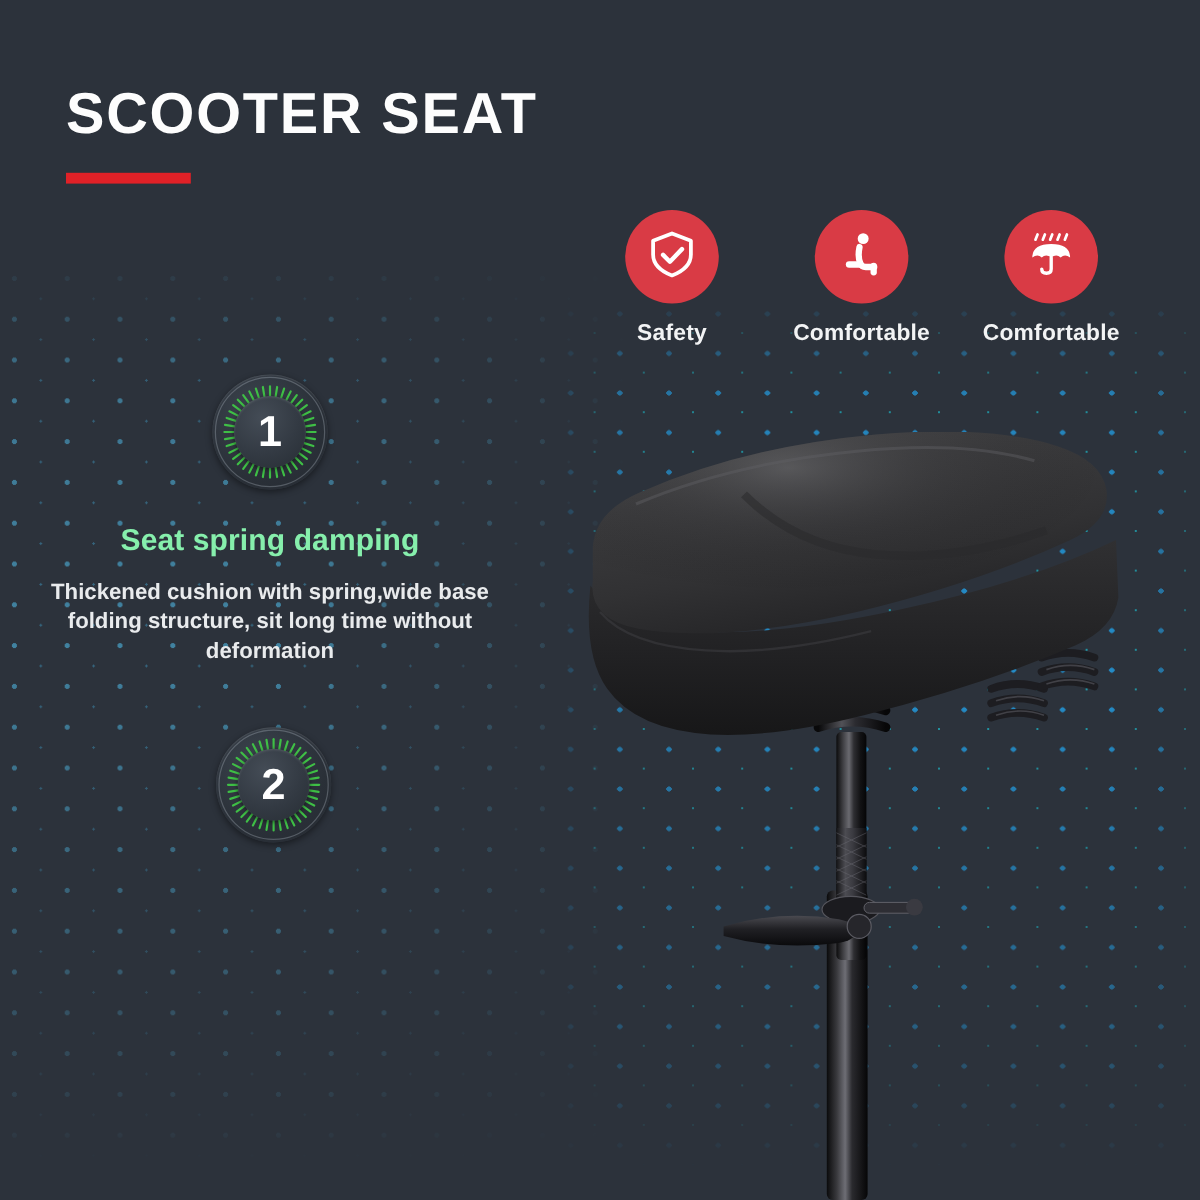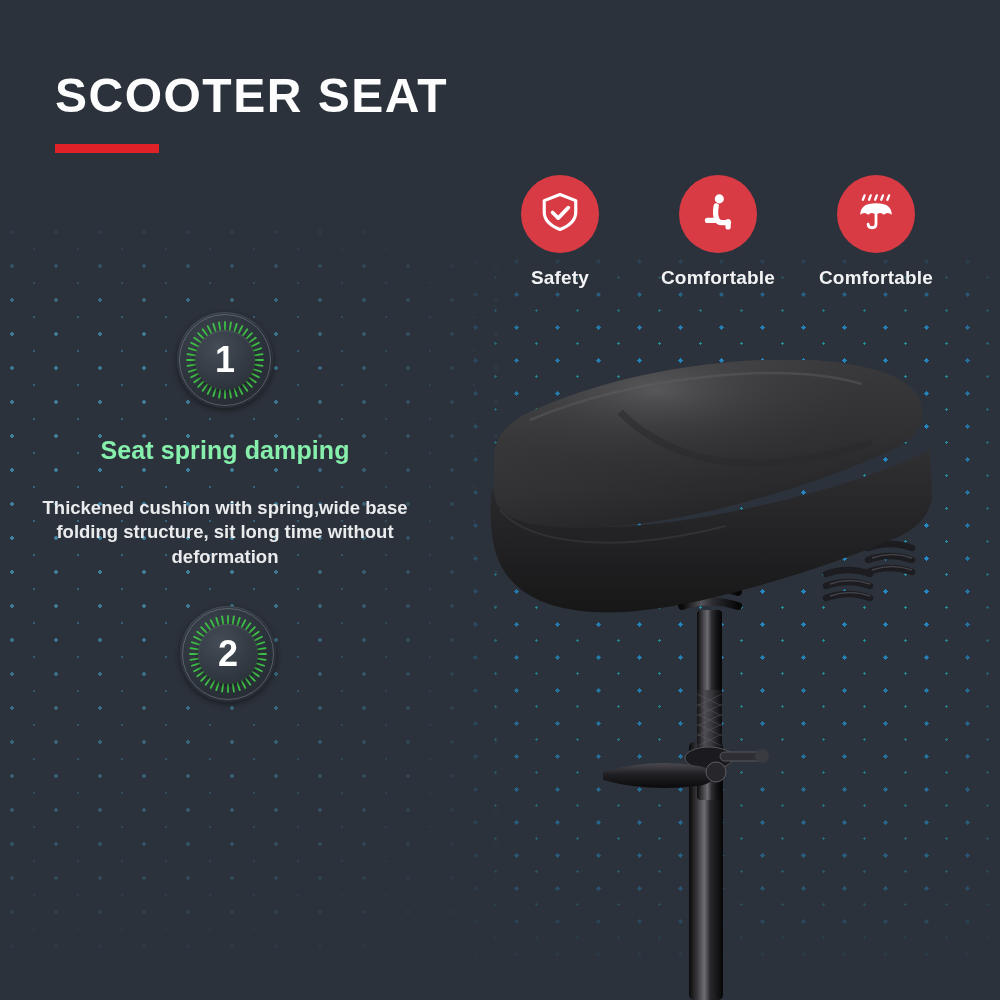--- a/index.html
+++ b/index.html
@@ -111,21 +111,21 @@
   .dial .num{
     font-size:36px;font-weight:bold;color:#ffffff;line-height:1;
   }
 
   
   .block{ position:absolute; width:400px; text-align:center; }
   .block-head{
     font-size:25px;font-weight:bold;color:#86efac;letter-spacing:.1px;
   }
   .block-body{
-    margin-top:31px;
+    margin-top:16px;
     font-size:18.5px;font-weight:bold;color:#e9ebed;line-height:1.32;
   }
 
   
   .product{ position:absolute; left:470px; top:360px; width:530px; height:640px; }
 </style>
 </head>
 <body>
 
 <div id="page">

